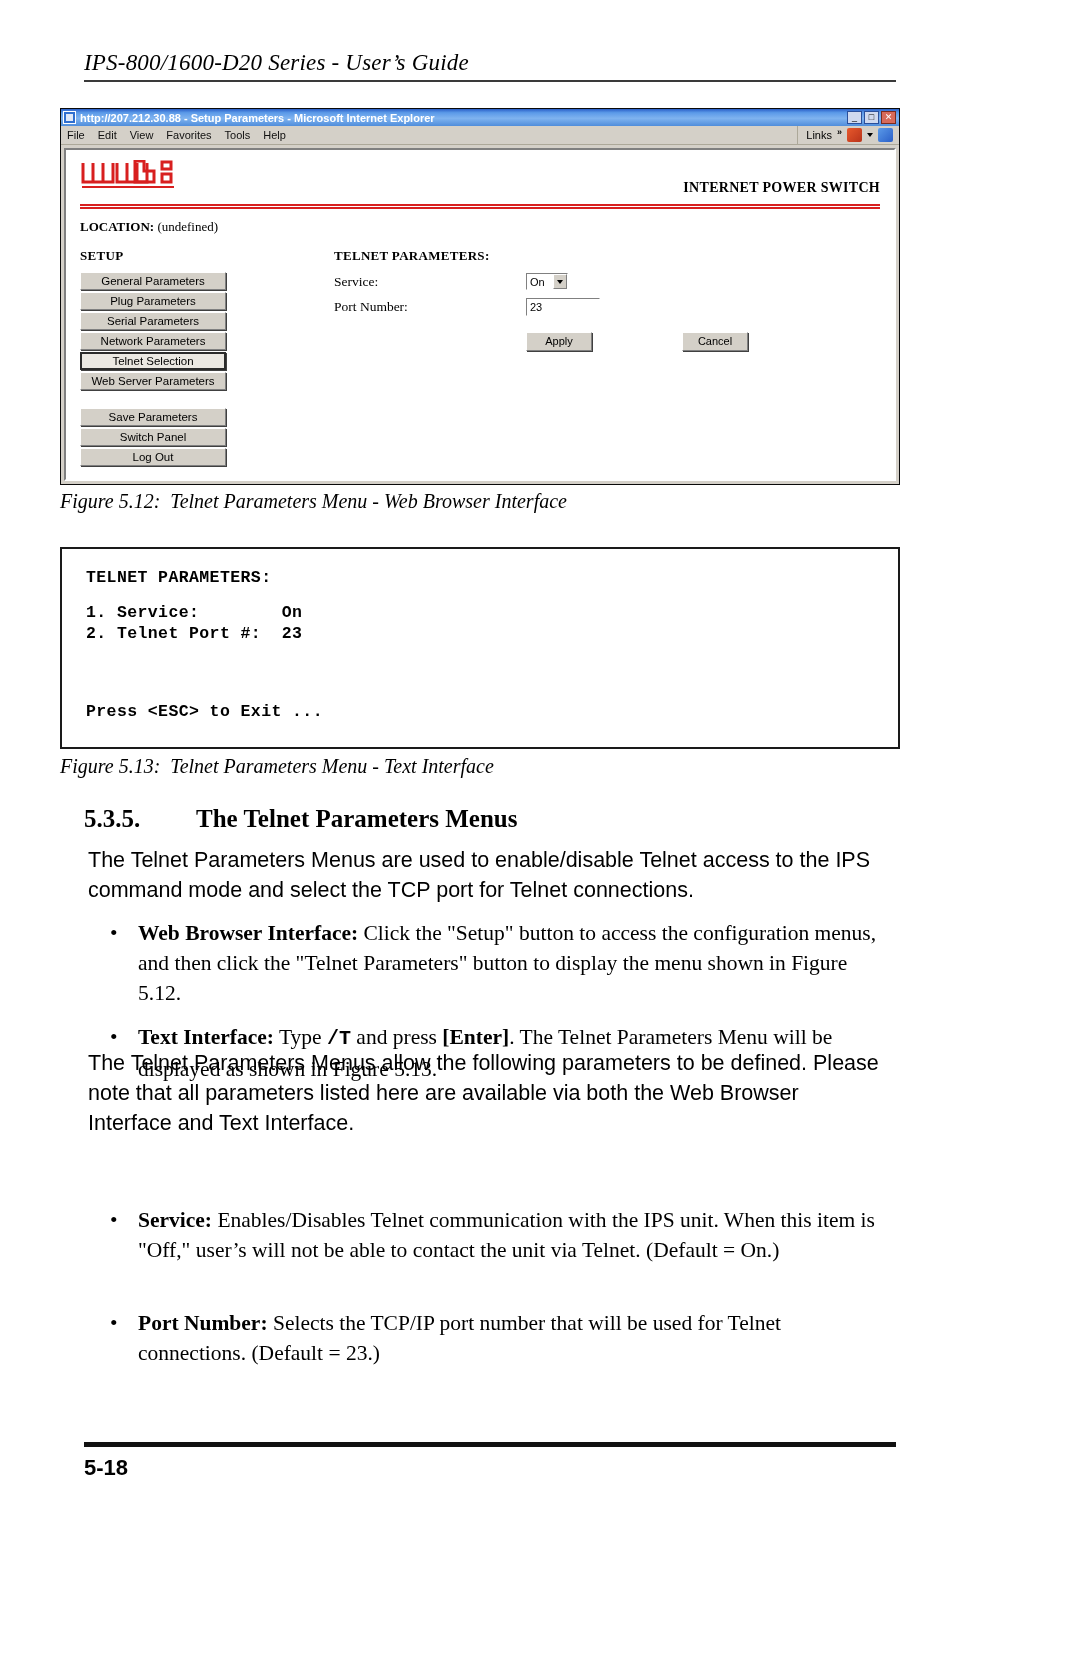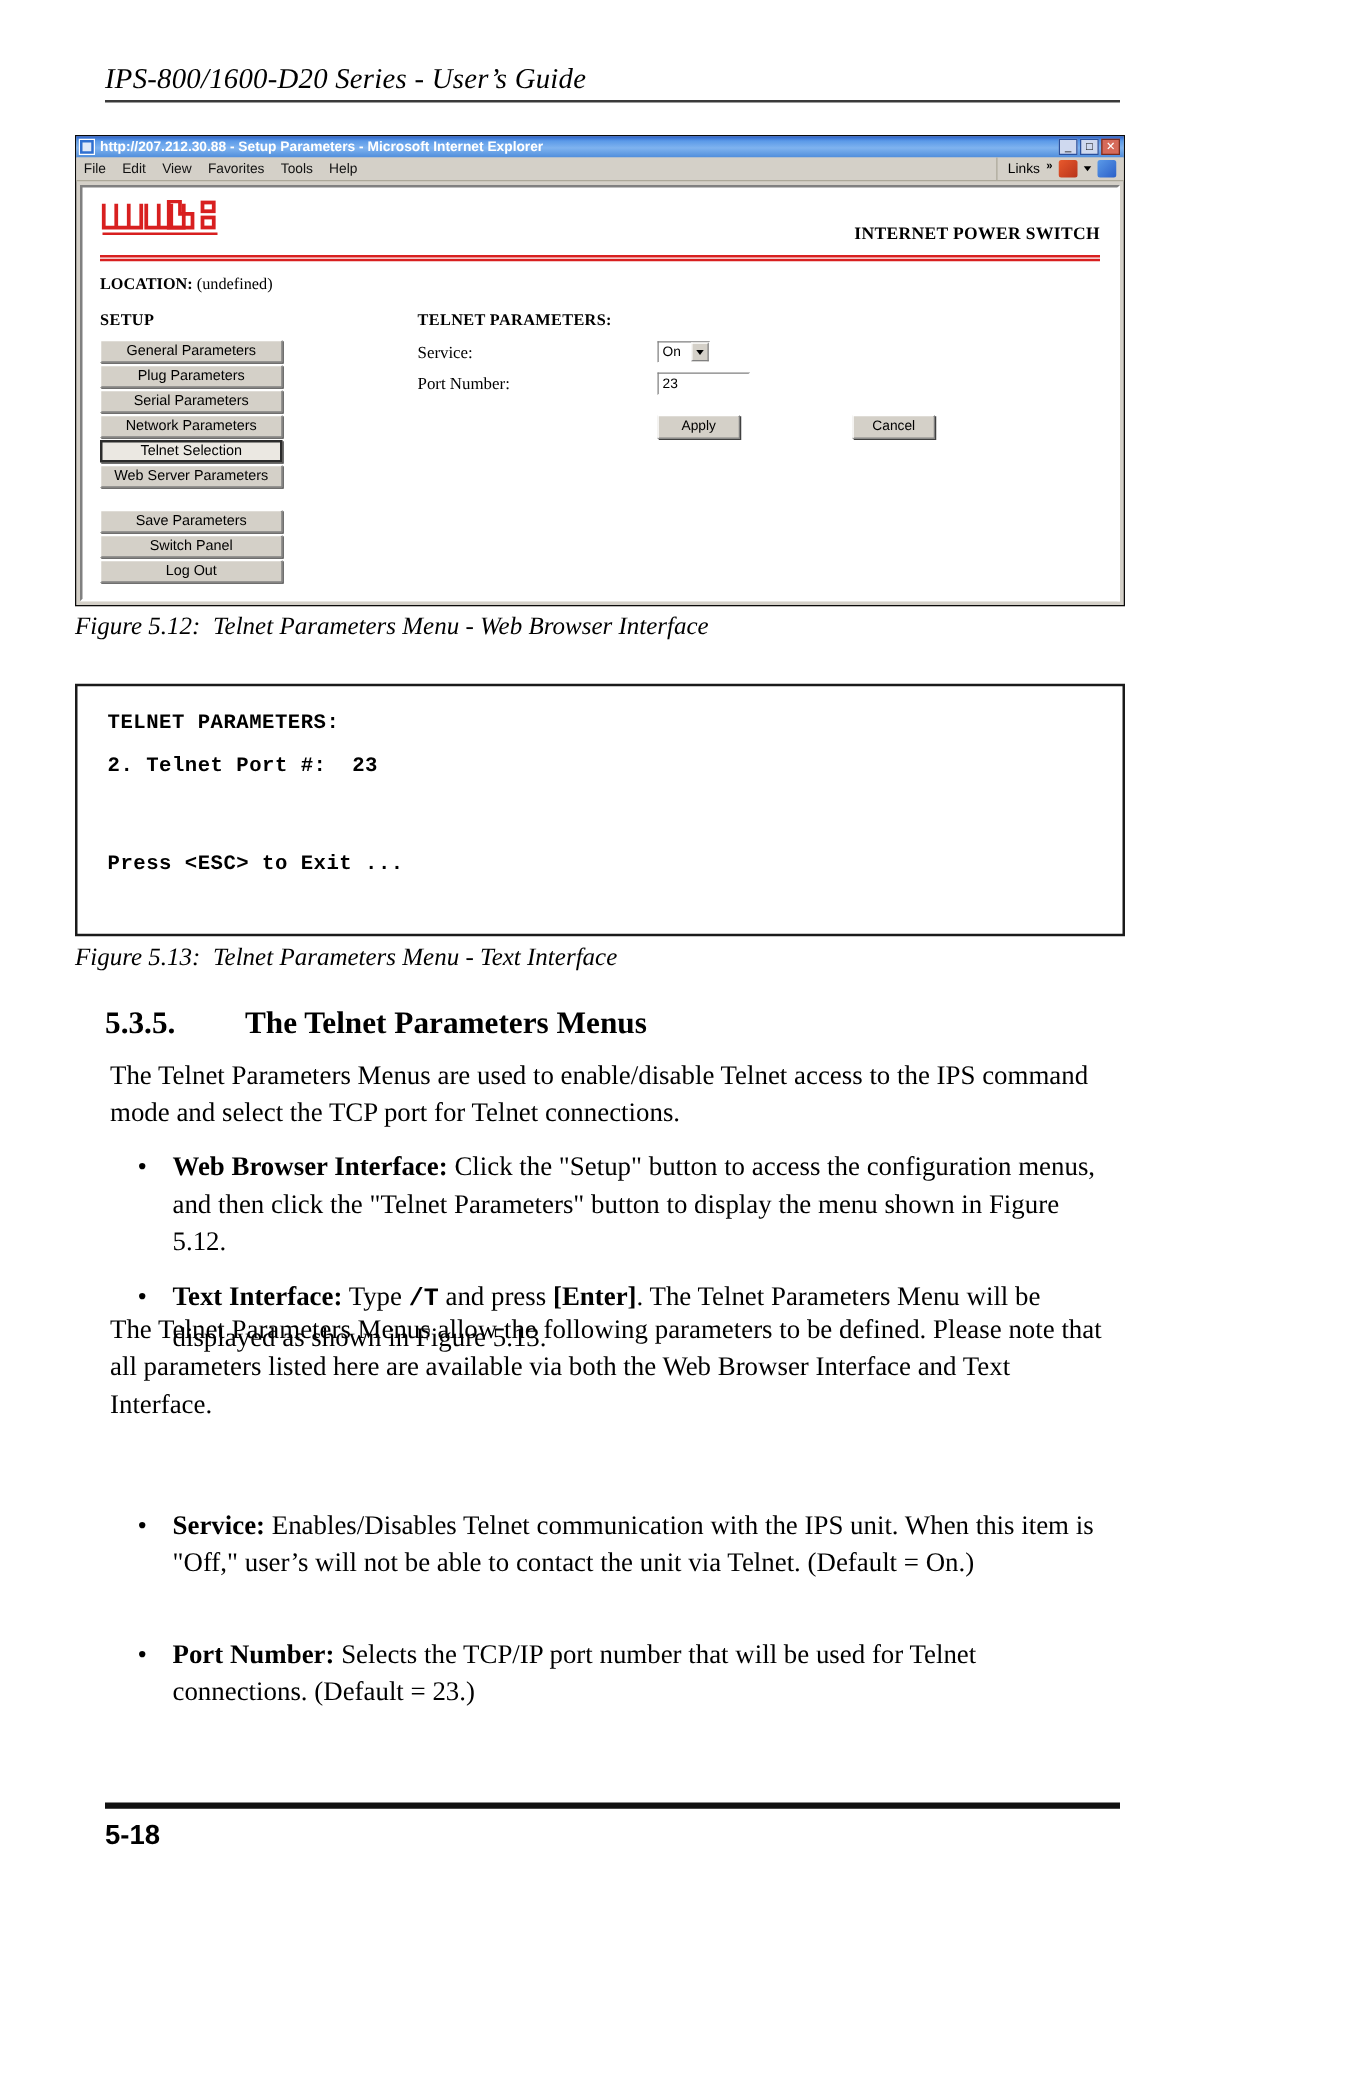--- a/index.html
+++ b/index.html
@@ -365,21 +365,21 @@
     font-weight: bold;
     font-size: 25px;
     display: flex;
   }
   .section-num { width: 112px; flex: none; }
 
   .body-text {
     position: absolute;
     left: 88px;
     width: 800px;
-    font-family: Liberation Serif, serif;
+    font-family: Liberation Sans, sans-serif;
     font-size: 21.5px;
     line-height: 30px;
   }
   .bullet-block {
     position: absolute;
     left: 110px;
     width: 780px;
     font-family: "Liberation Serif", serif;
     font-size: 21.5px;
     line-height: 30px;
@@ -521,20 +521,21 @@
   </div>
 </div>
 
 <div class="figure-caption" style="top:490px;">
   <span class="cap-num">Figure 5.12:</span><span>Telnet Parameters Menu - Web Browser Interface</span>
 </div>
 
 <div class="text-figure">
   <div class="mono">TELNET PARAMETERS:</div>
   <div class="mono-gap"></div>
+  <div class="mono">1. Service:        On</div>
   <div class="mono">2. Telnet Port #:  23</div>
   <div class="mono-gap-big"></div>
   <div class="mono">Press &lt;ESC&gt; to Exit ...</div>
 </div>
 
 <div class="figure-caption" style="top:755px;">
   <span class="cap-num">Figure 5.13:</span><span>Telnet Parameters Menu - Text Interface</span>
 </div>
 
 <div class="section-head">

